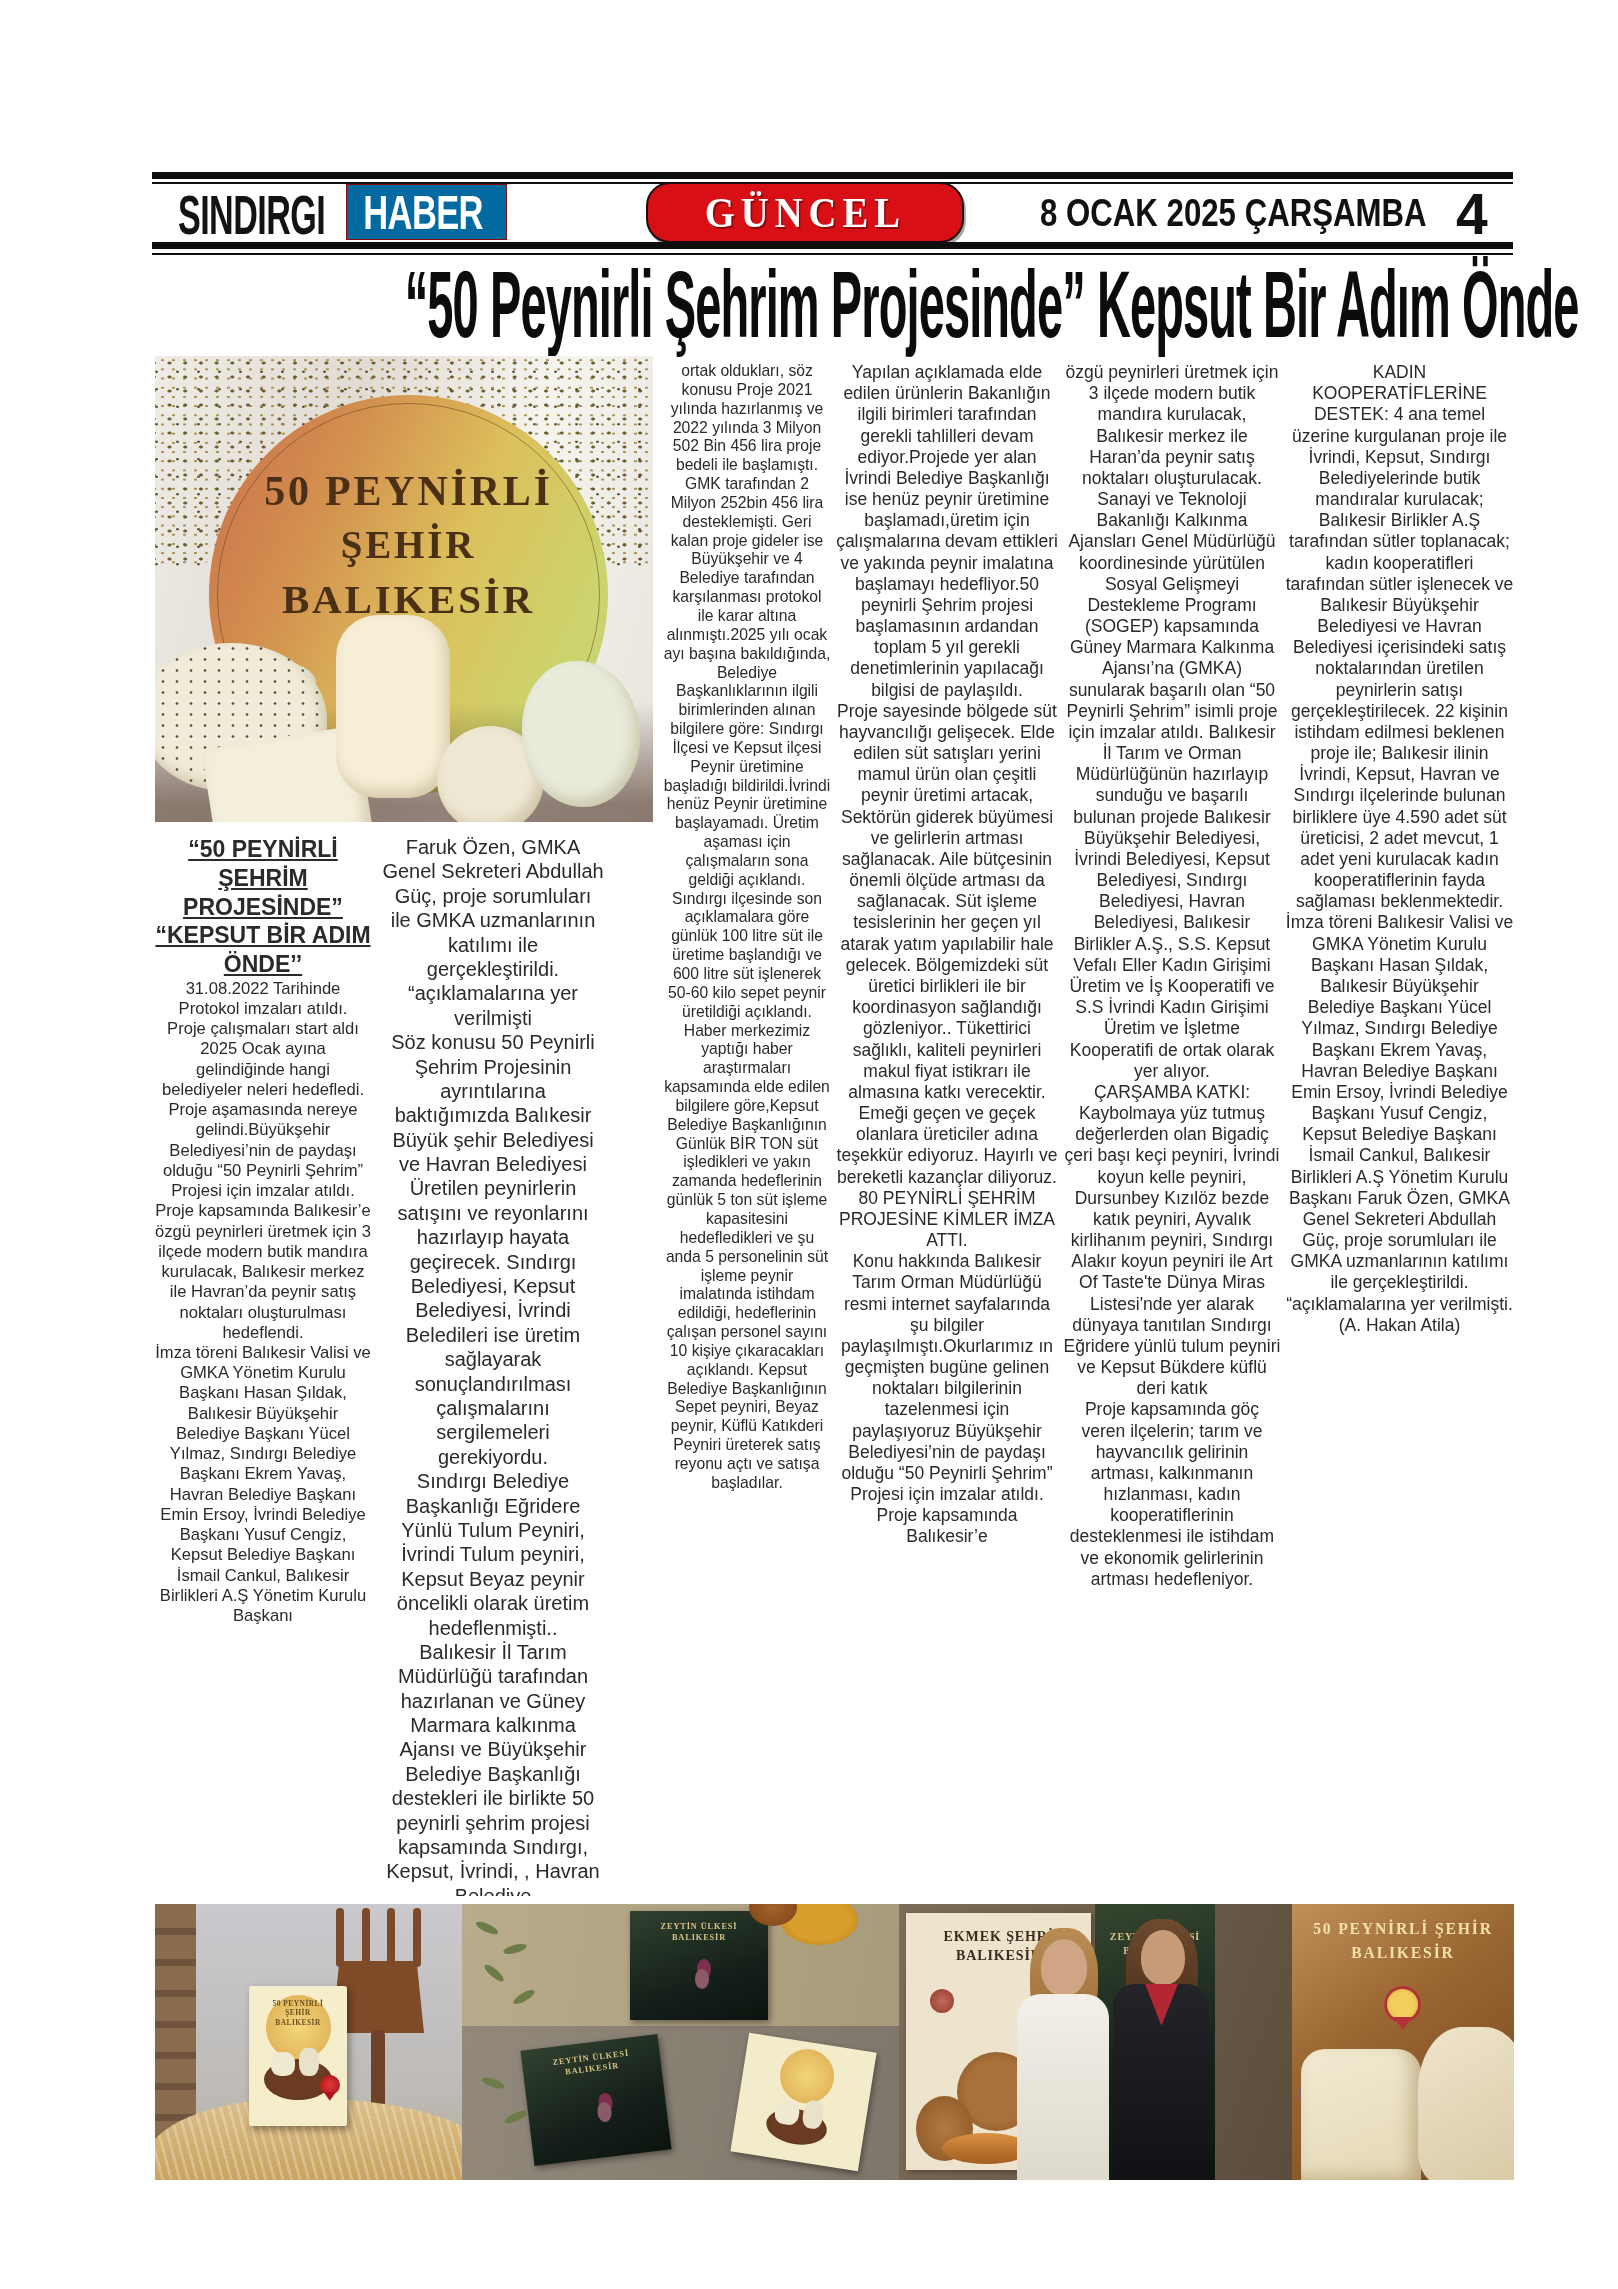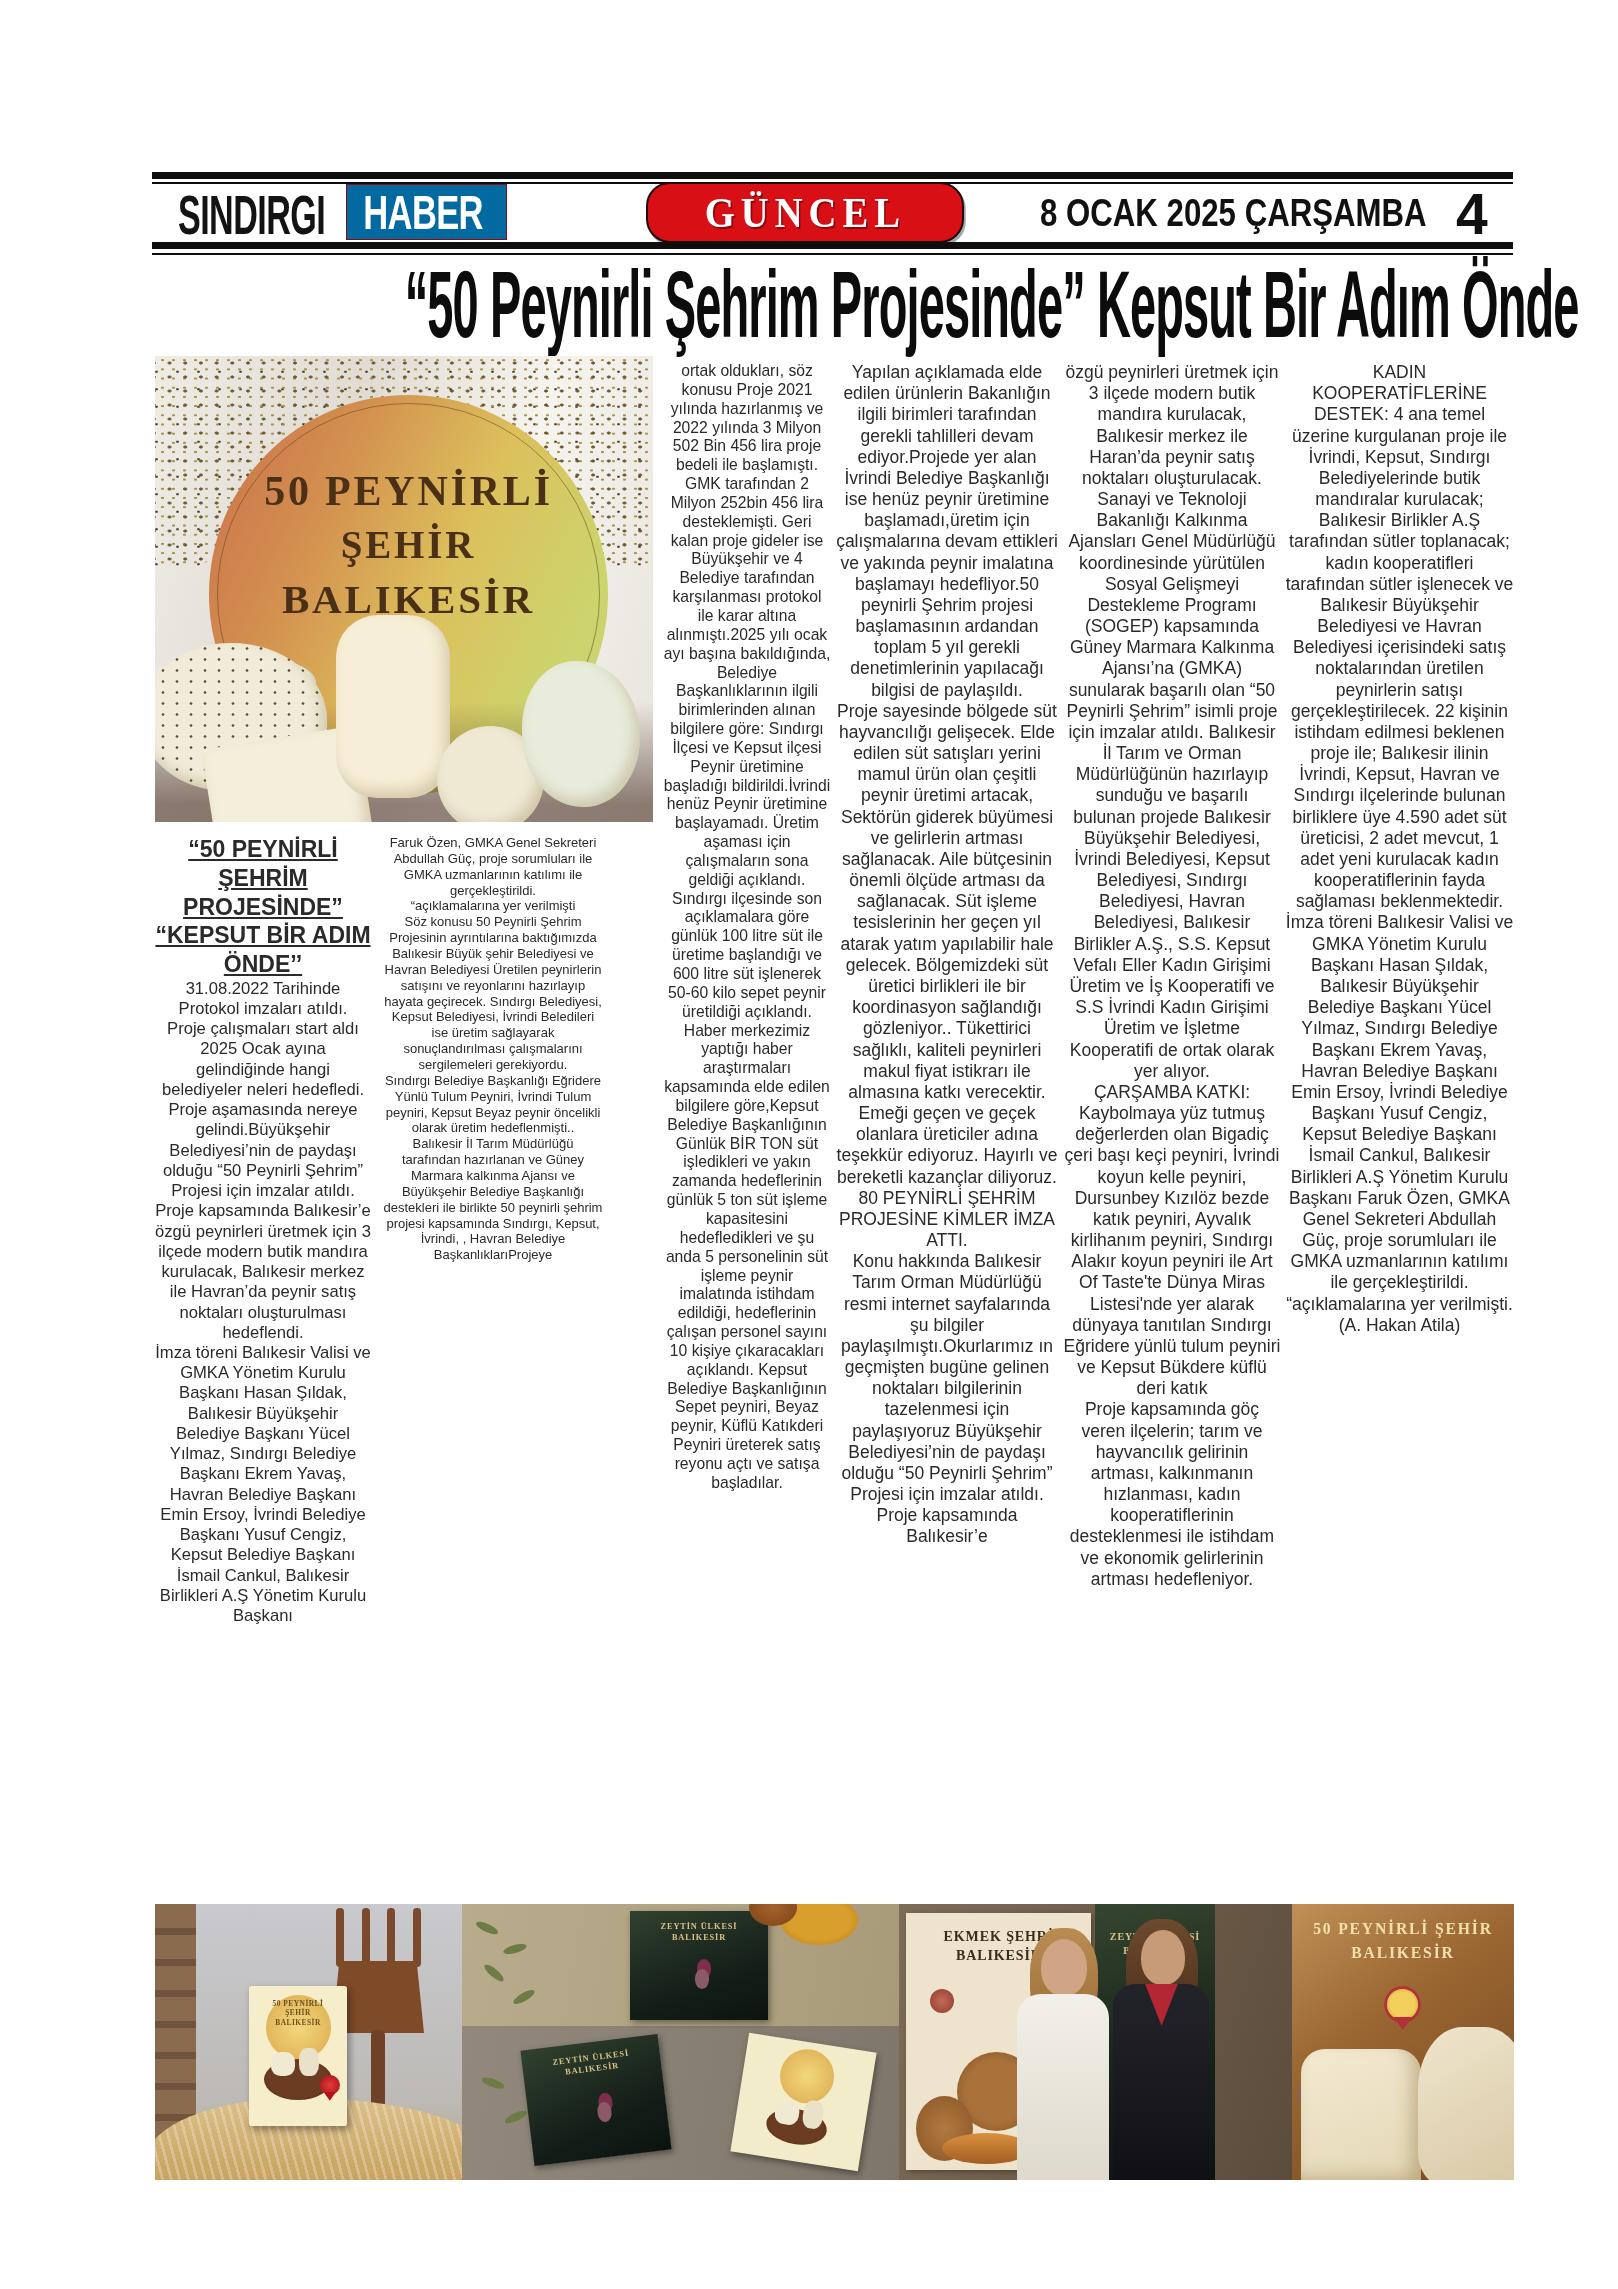--- a/index.html
+++ b/index.html
@@ -57,21 +57,21 @@
   .ch1top{left:-5.5px;bottom:111px;width:166px;height:57px;border-radius:50%;background:#eef0e0;}
   .ch2{left:54px;bottom:-26px;width:157px;height:111px;border-radius:11px;transform:rotate(-9deg);background:#f4efdb;}
   .ch3{left:181px;bottom:24px;width:114px;height:183px;border-radius:42px;background:#f6eed6;}
   .ch4{left:282px;bottom:-11px;width:107px;height:107px;border-radius:50%;background:#efe9d4;}
   .ch5{left:367px;bottom:14.8px;width:118px;height:146px;border-radius:46% 54% 48% 52%;background:#e9ecdb;}
 
   
   .col{position:absolute;top:362px;height:1535px;overflow:hidden;text-align:center;}
   .col p{margin:0;}
   .c1{left:155px;width:216px;top:835px;height:1061px;font-size:16.6px;line-height:1.22;}
-  .c2{left:382px;width:222px;top:835px;height:1061px;font-size:13px;line-height:1.22;}
+  .c2{left:382px;width:222px;top:835px;height:1061px;font-size:20px;line-height:1.22;}
   .c3{left:663px;width:168px;font-size:15.7px;line-height:1.2;}
   .c4{left:836px;width:222px;font-size:17.5px;line-height:1.21;}
   .c5{left:1063px;width:218px;font-size:17.5px;line-height:1.21;}
   .c6{left:1285px;width:229px;font-size:17.5px;line-height:1.21;}
   p.lead{font-weight:700;font-size:23px;line-height:1.25;text-decoration:underline;}
 
   
   .strip{position:absolute;left:155px;top:1904px;width:1359px;height:276px;display:flex;overflow:hidden;}
   .panel{position:relative;height:100%;overflow:hidden;flex:none;}
   .p1{width:307px;background:linear-gradient(#c9c9ce 0%,#bdbab6 70%,#b3a98e 100%);}

